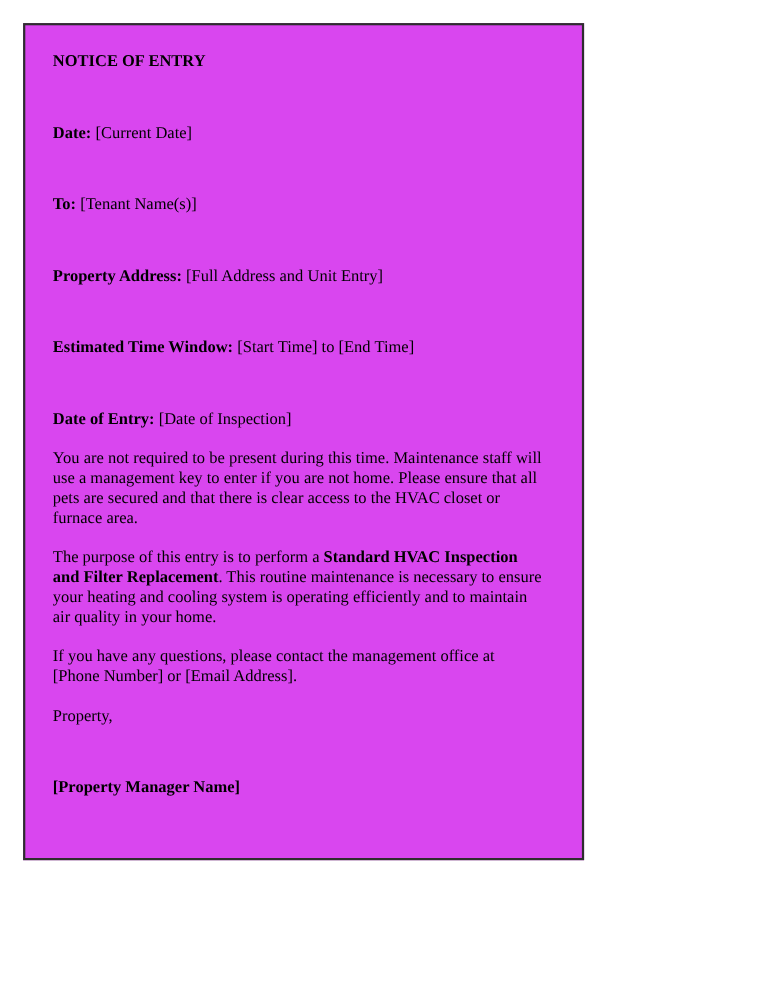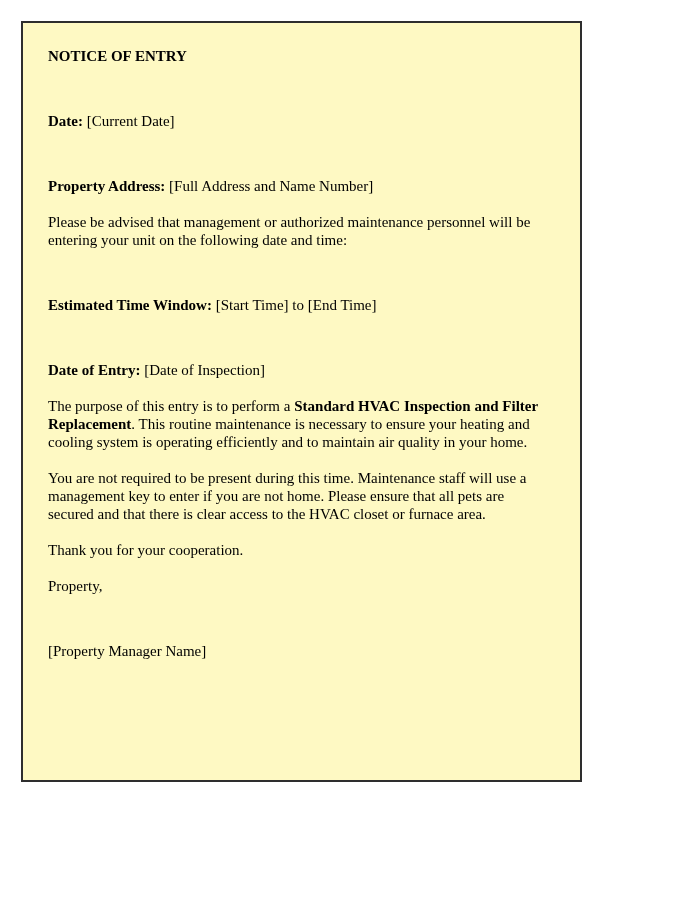--- a/index.html
+++ b/index.html
@@ -11,34 +11,35 @@
     width: 700px;
     height: 900px;
     position: relative;
     font-family: "Liberation Serif", "DejaVu Serif", serif;
     color: #000000;
   }
   .page {
     position: absolute;
     left: 21px;
     top: 21px;
-    width: 561px;
+    width: 510px;
     height: 761px;
     box-sizing: border-box;
     border: 2px solid #2e2e2e;
-    background: #fef9c3;
+    background: #d946ef;
     padding: 24px 35px 24px 25px;
     font-size: 15px;
     line-height: 18px;
   }
   .para {
     margin: 0 0 18px 0;
   }
   .para:last-child {
     margin-bottom: 0;
+    font-weight: bold;
   }
   .title {
     font-weight: 700;
   }
   .line {
     min-height: 18px;
     margin-top: 47px;
   }
   b {
     font-weight: 700;
@@ -46,37 +47,37 @@
 </style>
 </head>
 <body>
 
 <div class="page">
 
   <p class="para title">NOTICE OF ENTRY</p>
 
   <div class="para">
     <div class="line"><b>Date:</b><span> [Current Date]</span></div>
-    <div class="line"><b>Property Address:</b><span> [Full Address and Name Number]</span></div>
+    <div class="line"><b>To:</b><span> [Tenant Name(s)]</span></div>
+    <div class="line"><b>Property Address:</b><span> [Full Address and Unit Entry]</span></div>
   </div>
 
 
-  <p class="para">Please be advised that management or authorized maintenance personnel will be entering your unit on the following date and time:</p>
 
   <div class="para">
     <div class="line"><b>Estimated Time Window:</b><span> [Start Time] to [End Time]</span></div>
     <div class="line"><b>Date of Entry:</b><span> [Date of Inspection]</span></div>
   </div>
 
+  <p class="para">You are not required to be present during this time. Maintenance staff will use a management key to enter if you are not home. Please ensure that all pets are secured and that there is clear access to the HVAC closet or furnace area.</p>
+
   <p class="para"><span>The purpose of this entry is to perform a </span><b>Standard HVAC Inspection and Filter Replacement</b><span>. This routine maintenance is necessary to ensure your heating and cooling system is operating efficiently and to maintain air quality in your home.</span></p>
 
-  <p class="para">You are not required to be present during this time. Maintenance staff will use a management key to enter if you are not home. Please ensure that all pets are secured and that there is clear access to the HVAC closet or furnace area.</p>
+  <p class="para">If you have any questions, please contact the management office at [Phone Number] or [Email Address].</p>
 
-
-  <p class="para">Thank you for your cooperation.</p>
 
   <p class="para">Property,</p>
 
   <div class="para">
     <div class="line">[Property Manager Name]</div>
   </div>
 
 </div>
 
 </body></html>

